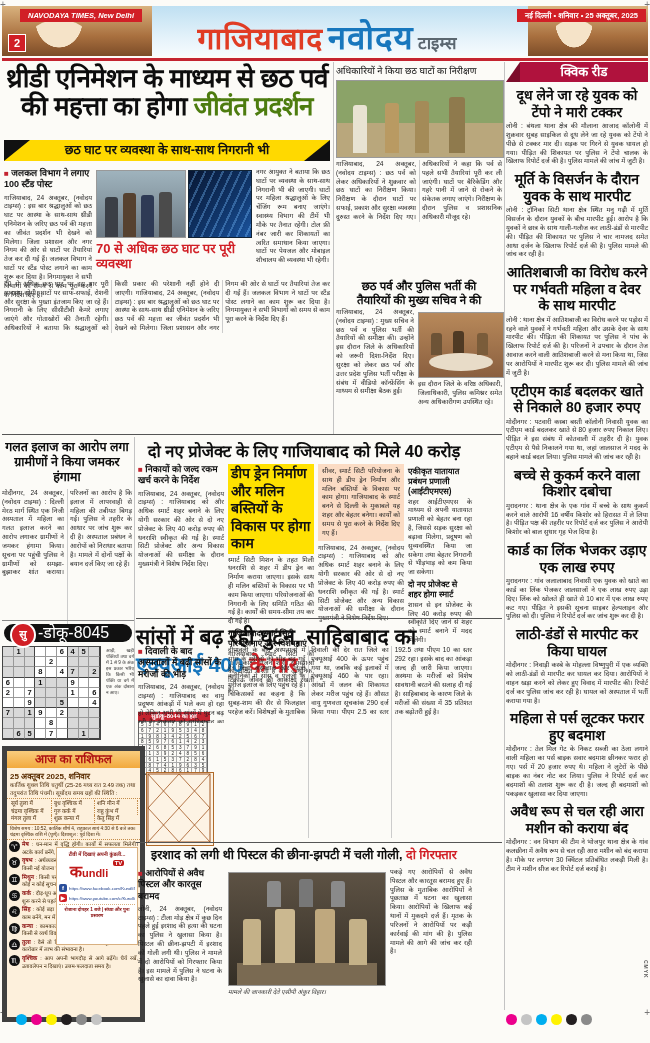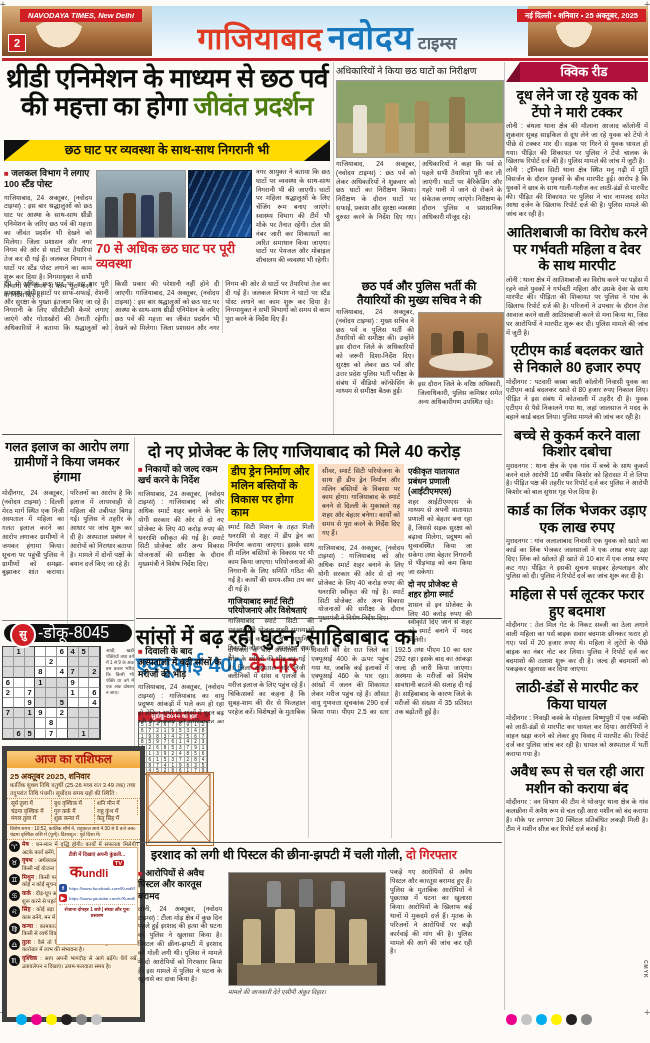--- a/index.html
+++ b/index.html
@@ -47,21 +47,21 @@
   .qr-head{position:relative;margin:0 0 4px 14px;height:20px;background:#b0123d;color:#fff;font-weight:bold;
            font-size:13px;text-align:center;line-height:20px;}
   .qr-head .notch{position:absolute;left:-14px;top:0;border-bottom:20px solid #7d0d2b;border-left:14px solid transparent;}
   .qtitle{font-weight:bold;font-size:14px;text-align:center;line-height:1.18;margin:5px 0 2px;color:#0d0d0d;}
   
   .mid-hl{position:absolute;left:336px;top:64px;width:168px;font-weight:normal;font-size:9.3px;white-space:nowrap;color:#0d0d0d;}
   .cs-hl{font-weight:bold;font-size:11.5px;text-align:center;line-height:1.2;color:#0d0d0d;margin:4px 0 2px;}
   
   .protest-hl{font-weight:bold;font-size:12.5px;text-align:center;line-height:1.2;color:#0d0d0d;margin-bottom:4px;}
   .proj-hl{position:absolute;left:136px;top:439px;width:336px;text-align:center;font-weight:bold;font-size:16.5px;color:#0d0d0d;}
-  .yellowsub{background:#ffe100;font-weight:bold;font-size:11px;line-height:1.25;padding:1px 3px;margin-bottom:2px;color:#111;}
+  .yellowsub{background:#ffe100;font-weight:bold;font-size:14px;line-height:1.25;padding:1px 3px;margin-bottom:2px;color:#111;}
   .pinkbox{background:#fbdcc4;padding:3px 4px;margin-bottom:3px;}
   .smallsub{font-weight:bold;font-size:8.2px;line-height:1.2;margin:3px 0 1px;color:#111;}
   .aqi-hl{position:absolute;left:136px;top:622px;width:336px;font-weight:bold;font-size:21px;color:#0d0d0d;}
   .aqi-hl .blue{color:#1877bd;} .aqi-hl .red{color:#d11f26;}
   .pistol-hl{position:absolute;left:136px;top:846px;width:336px;text-align:center;font-weight:bold;font-size:12.5px;color:#0d0d0d;}
   .pistol-hl .red{color:#d11f26;}
   .caption{font-size:6.2px;color:#333;font-style:italic;margin-top:1px;}
   
   .sudoku{position:absolute;left:2px;top:624px;width:132px;height:118px;}
   .sud-title{position:relative;height:18px;background:#111;border-radius:9px;margin:0 2px;}
@@ -217,45 +217,46 @@
   <div class="qr-box">
     <div class="qr-head">
       <div class="notch"></div>
       <span>क्विक रीड</span>
     </div>
     <div>
         <div class="qtitle">दूध लेने जा रहे युवक को टेंपो ने मारी टक्कर</div>
         <div class="tiny">लोनी : बंथला थाना क्षेत्र की मौलाना आजाद कॉलोनी में शुक्रवार सुबह साइकिल से दूध लेने जा रहे युवक को टेंपो ने पीछे से टक्कर मार दी। सड़क पर गिरने से युवक घायल हो गया। पीड़ित की शिकायत पर पुलिस ने टेंपो चालक के खिलाफ रिपोर्ट दर्ज की है। पुलिस मामले की जांच में जुटी है।</div>
       </div>
     <div>
+        <div class="qtitle">मूर्ति के विसर्जन के दौरान युवक के साथ मारपीट</div>
         <div class="tiny">लोनी : ट्रॉनिका सिटी थाना क्षेत्र स्थित मनु गढ़ी में मूर्ति विसर्जन के दौरान युवकों के बीच मारपीट हुई। आरोप है कि युवकों ने छात्र के साथ गाली-गलौज कर लाठी-डंडों से मारपीट की। पीड़ित की शिकायत पर पुलिस ने चार नामजद समेत आधा दर्जन के खिलाफ रिपोर्ट दर्ज की है। पुलिस मामले की जांच कर रही है।</div>
       </div>
     <div>
         <div class="qtitle">आतिशबाजी का विरोध करने पर गर्भवती महिला व देवर के साथ मारपीट</div>
         <div class="tiny">लोनी : थाना क्षेत्र में आतिशबाजी का विरोध करने पर पड़ोस में रहने वाले युवकों ने गर्भवती महिला और उसके देवर के साथ मारपीट की। पीड़िता की शिकायत पर पुलिस ने पांच के खिलाफ रिपोर्ट दर्ज की है। परिजनों ने उपचार के दौरान तेज आवाज करने वाली आतिशबाजी करने से मना किया था, जिस पर आरोपियों ने मारपीट शुरू कर दी। पुलिस मामले की जांच में जुटी है।</div>
       </div>
     <div>
         <div class="qtitle">एटीएम कार्ड बदलकर खाते से निकाले 80 हजार रुपए</div>
         <div class="tiny">मोदीनगर : पटवारी कस्बा बस्ती कॉलोनी निवासी युवक का एटीएम कार्ड बदलकर खाते से 80 हजार रुपए निकाल लिए। पीड़ित ने इस संबंध में कोतवाली में तहरीर दी है। युवक एटीएम से पैसे निकालने गया था, जहां जालसाज ने मदद के बहाने कार्ड बदल लिया। पुलिस मामले की जांच कर रही है।</div>
       </div>
     <div>
         <div class="qtitle">बच्चे से कुकर्म करने वाला किशोर दबोचा</div>
         <div class="tiny">मुरादनगर : थाना क्षेत्र के एक गांव में बच्चे के साथ कुकर्म करने वाले आरोपी 16 वर्षीय किशोर को हिरासत में ले लिया है। पीड़ित पक्ष की तहरीर पर रिपोर्ट दर्ज कर पुलिस ने आरोपी किशोर को बाल सुधार गृह भेज दिया है।</div>
       </div>
     <div>
         <div class="qtitle">कार्ड का लिंक भेजकर उड़ाए एक लाख रुपए</div>
         <div class="tiny">मुरादनगर : गांव जलालाबाद निवासी एक युवक को खाते का कार्ड का लिंक भेजकर जालसाजों ने एक लाख रुपए उड़ा दिए। लिंक को खोलते ही खाते से 10 बार में एक लाख रुपए कट गए। पीड़ित ने इसकी सूचना साइबर हेल्पलाइन और पुलिस को दी। पुलिस ने रिपोर्ट दर्ज कर जांच शुरू कर दी है।</div>
       </div>
     <div>
+        <div class="qtitle">लाठी-डंडों से मारपीट कर किया घायल</div>
+        <div class="tiny">मोदीनगर : निवाड़ी कस्बे के मोहल्ला विष्णुपुरी में एक व्यक्ति को लाठी-डंडों से मारपीट कर घायल कर दिया। आरोपियों ने वाहन खड़ा करने को लेकर हुए विवाद में मारपीट की। रिपोर्ट दर्ज कर पुलिस जांच कर रही है। घायल को अस्पताल में भर्ती कराया गया है।</div>
+      </div>
+    <div>
         <div class="qtitle">महिला से पर्स लूटकर फरार हुए बदमाश</div>
         <div class="tiny">मोदीनगर : तेल मिल गेट के निकट सब्जी का ठेला लगाने वाली महिला का पर्स बाइक सवार बदमाश छीनकर फरार हो गए। पर्स में 20 हजार रुपए थे। महिला ने लुटेरों के पीछे बाइक का नंबर नोट कर लिया। पुलिस ने रिपोर्ट दर्ज कर बदमाशों की तलाश शुरू कर दी है। जल्द ही बदमाशों को पकड़कर खुलासा कर दिया जाएगा।</div>
-      </div>
-    <div>
-        <div class="qtitle">लाठी-डंडों से मारपीट कर किया घायल</div>
-        <div class="tiny">मोदीनगर : निवाड़ी कस्बे के मोहल्ला विष्णुपुरी में एक व्यक्ति को लाठी-डंडों से मारपीट कर घायल कर दिया। आरोपियों ने वाहन खड़ा करने को लेकर हुए विवाद में मारपीट की। रिपोर्ट दर्ज कर पुलिस जांच कर रही है। घायल को अस्पताल में भर्ती कराया गया है।</div>
       </div>
     <div>
         <div class="qtitle">अवैध रूप से चल रही आरा मशीन को कराया बंद</div>
         <div class="tiny">मोदीनगर : वन विभाग की टीम ने भोजपुर थाना क्षेत्र के गांव कलछीना में अवैध रूप से चल रही आरा मशीन को बंद कराया है। मौके पर लगभग 30 क्विंटल प्रतिबंधित लकड़ी मिली है। टीम ने मशीन सीज कर रिपोर्ट दर्ज कराई है।</div>
       </div>
   </div>
 
   <div class="hline" style="left:2px;top:434px;width:500px;border-top:1.5px solid #555"></div>
 
   <div style="position:absolute;left:2px;top:440px;width:130px;height:180px">

